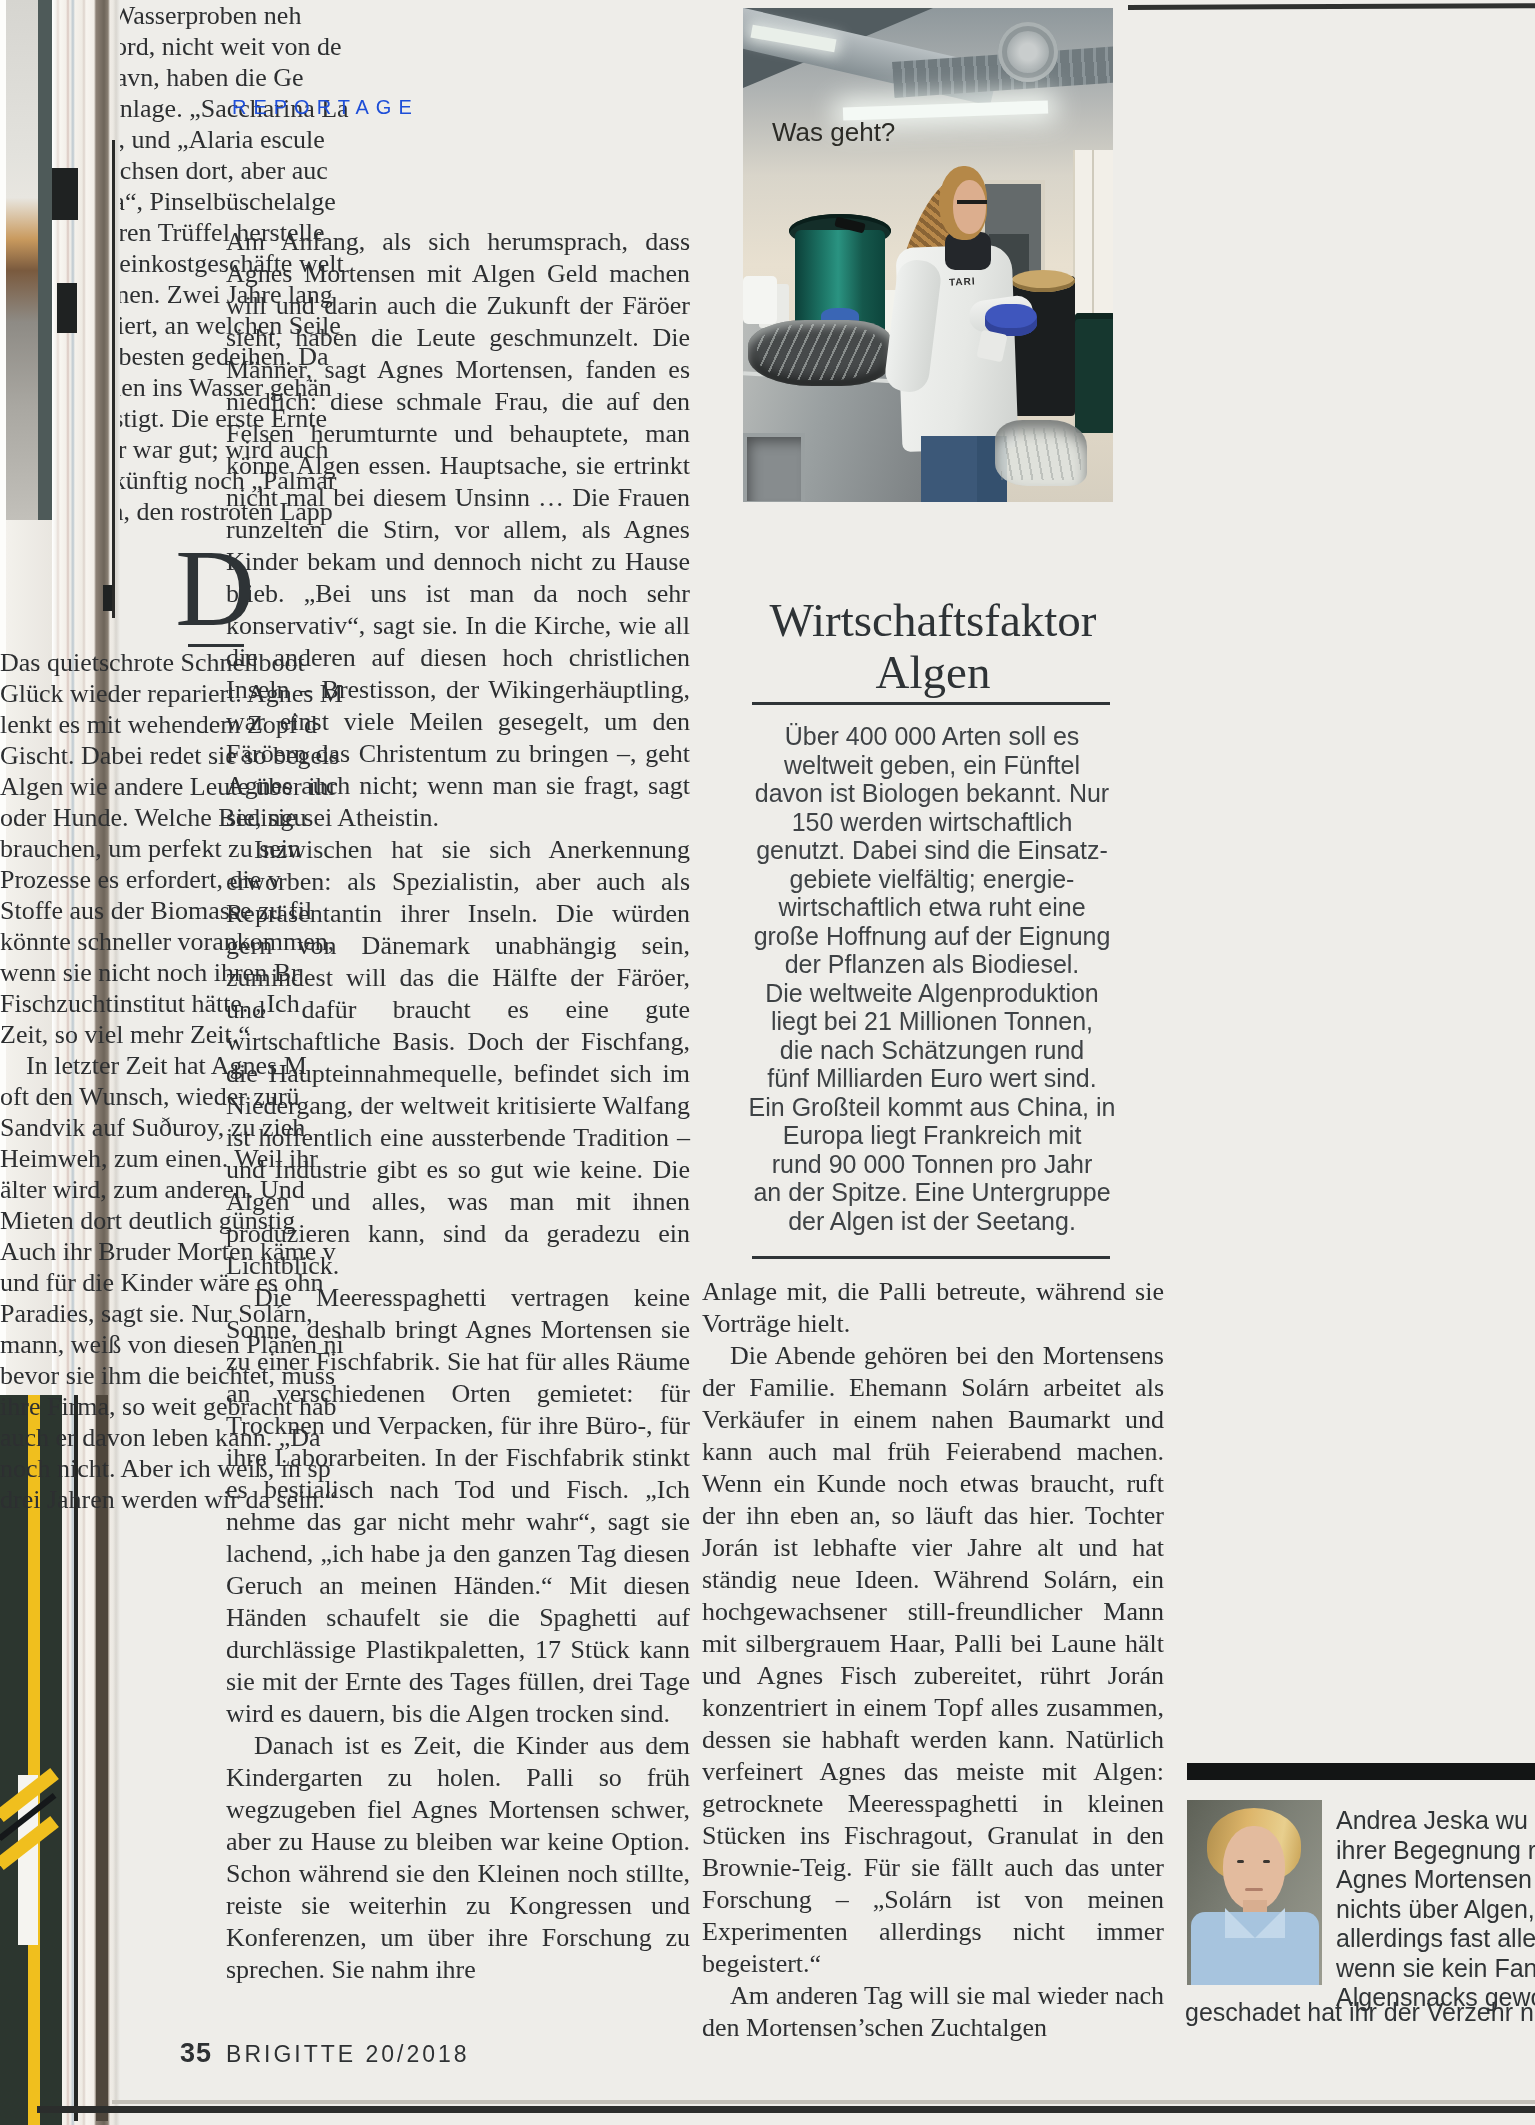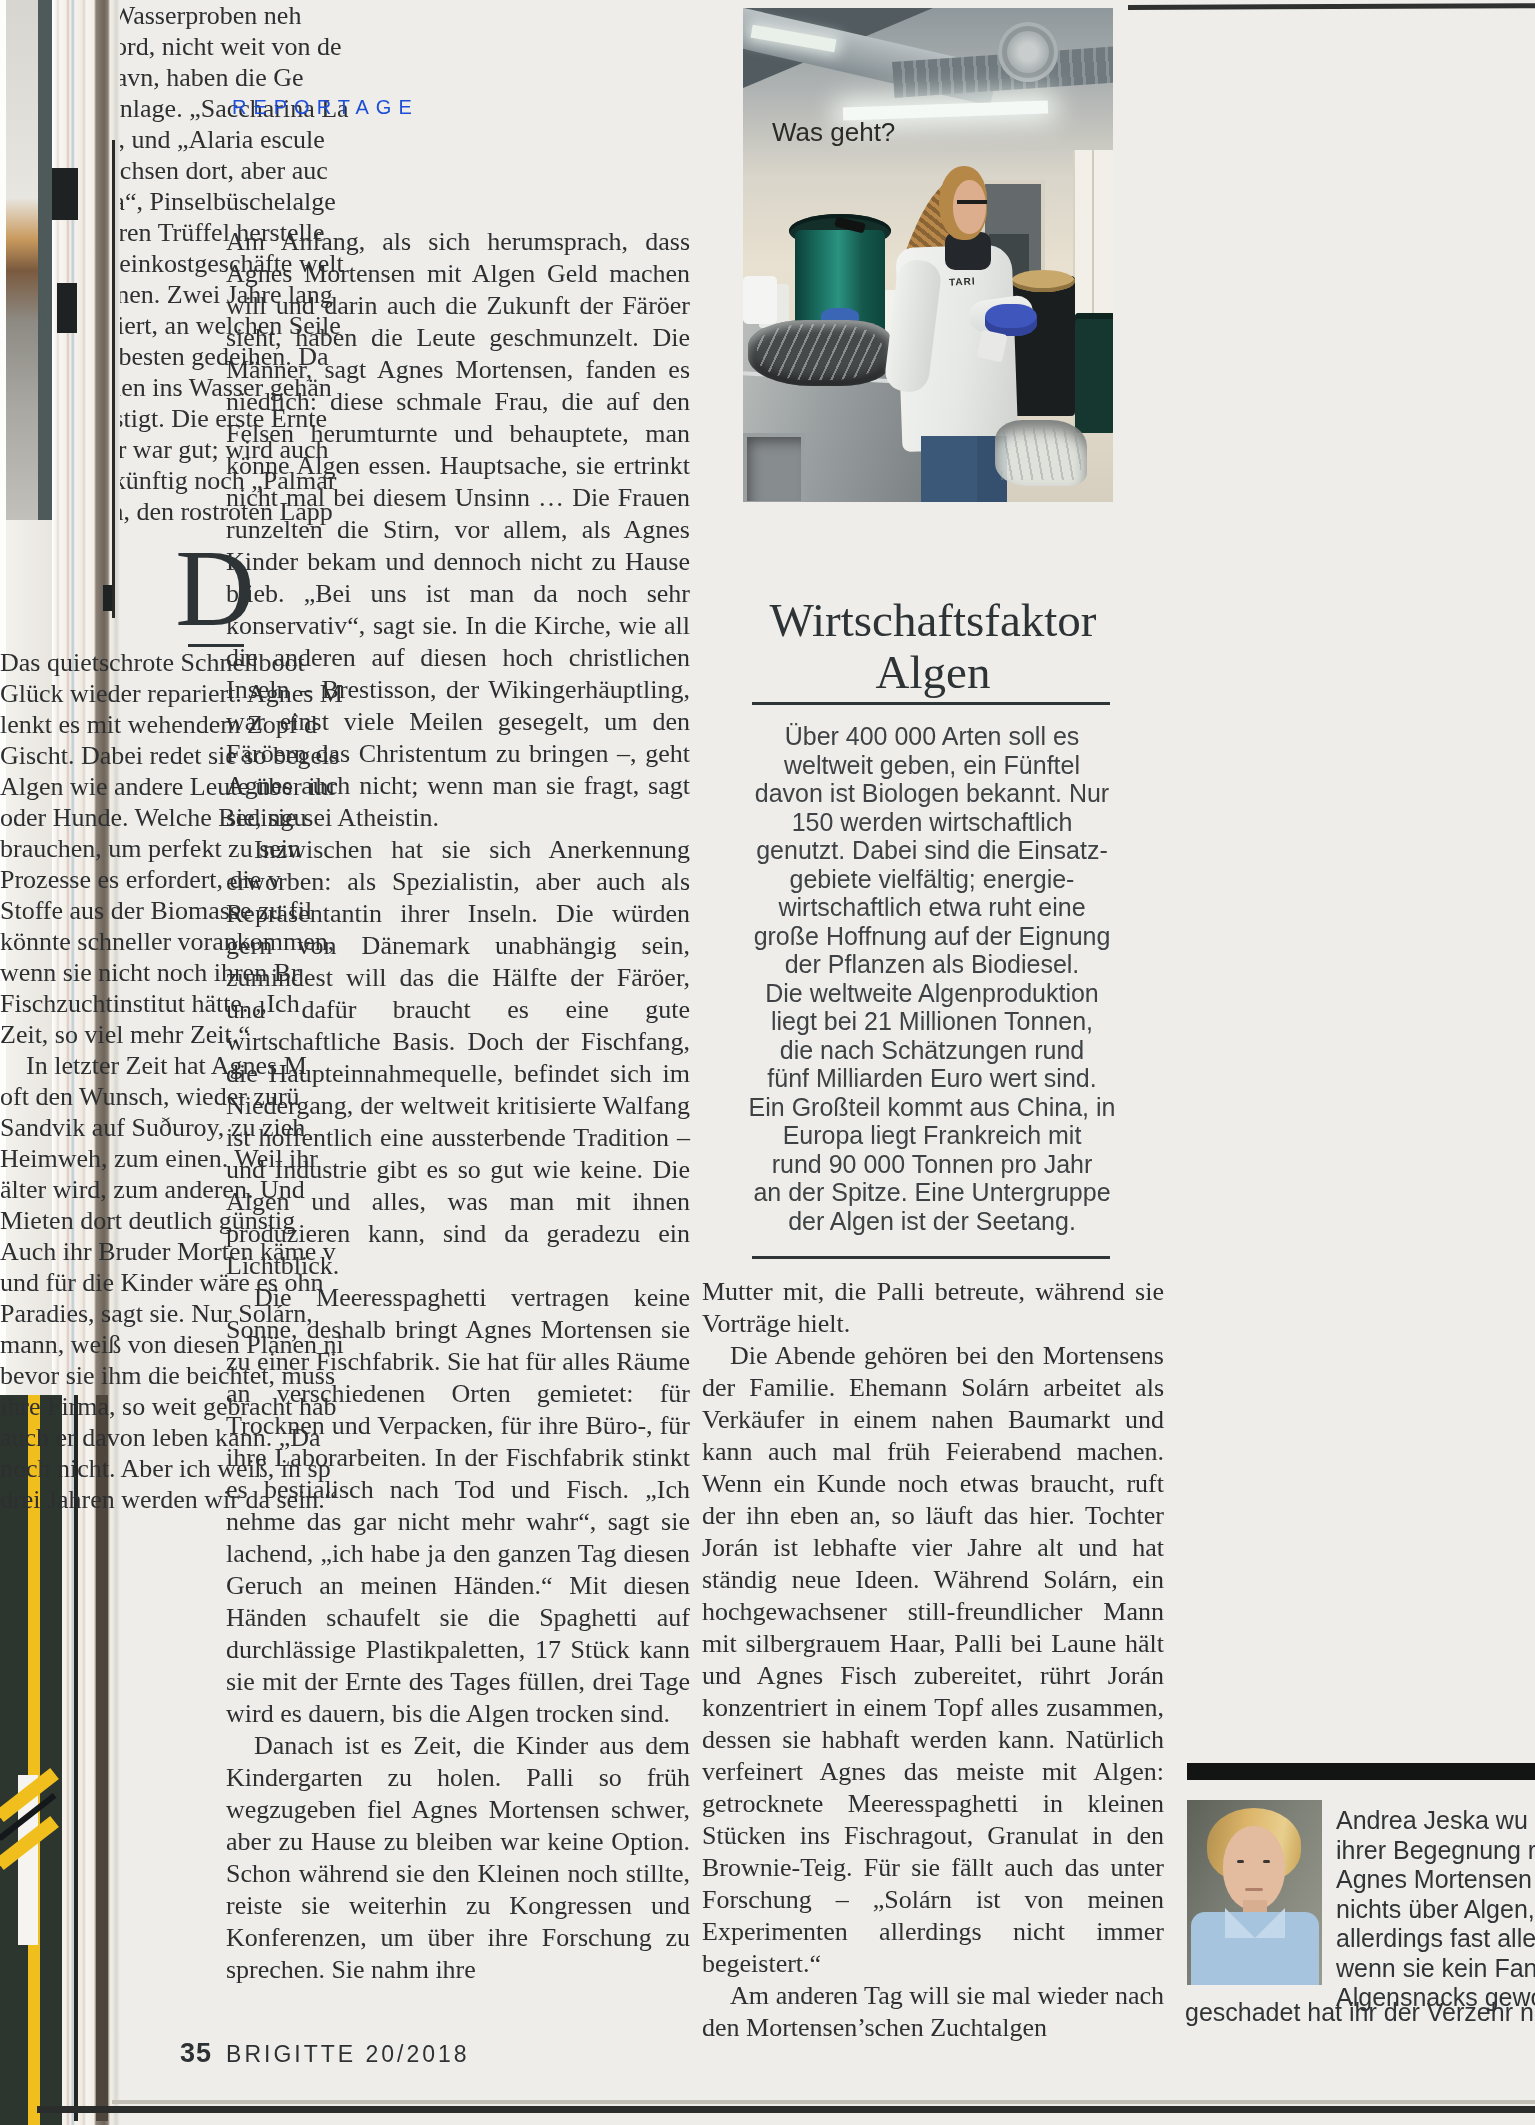--- a/index.html
+++ b/index.html
@@ -242,21 +242,21 @@
 die nach Schätzungen rund
 fünf Milliarden Euro wert sind.
 Ein Großteil kommt aus China, in
 Europa liegt Frankreich mit
 rund 90 000 Tonnen pro Jahr
 an der Spitze. Eine Untergruppe
 der Algen ist der Seetang.</div>
   <div class="rule rule2"></div>
 
   <div id="center-col" class="col">
-    <p>Mutter mit, die Palli betreute, während sie Vorträge hielt.</p>
+    <p>Anlage mit, die Palli betreute, während sie Vorträge hielt.</p>
     <p class="ind">Die Abende gehören bei den Mortensens der Familie. Ehemann Solárn arbeitet als Verkäufer in einem nahen Baumarkt und kann auch mal früh Feierabend machen. Wenn ein Kunde noch etwas braucht, ruft der ihn eben an, so läuft das hier. Tochter Jorán ist lebhafte vier Jahre alt und hat ständig neue Ideen. Während Solárn, ein hochgewachsener still-freundlicher Mann mit silbergrauem Haar, Palli bei Laune hält und Agnes Fisch zubereitet, rührt Jorán konzentriert in einem Topf alles zusammen, dessen sie habhaft werden kann. Natürlich verfeinert Agnes das meiste mit Algen: getrocknete Meeresspaghetti in kleinen Stücken ins Fischragout, Granulat in den Brownie-Teig. Für sie fällt auch das unter Forschung – „Solárn ist von meinen Experimenten allerdings nicht immer begeistert.“</p>
     <p class="ind">Am anderen Tag will sie mal wieder nach den Mortensen’schen Zuchtalgen</p>
   </div>
 
   <div id="right-col">
     <div class="lines">sehen und Wasserproben neh
 Kaldbaksfjord, nicht weit von de
 stadt Tórshavn, haben die Ge
 ihre erste Anlage. „Saccharina La
 Zuckertang, und „Alaria escule

